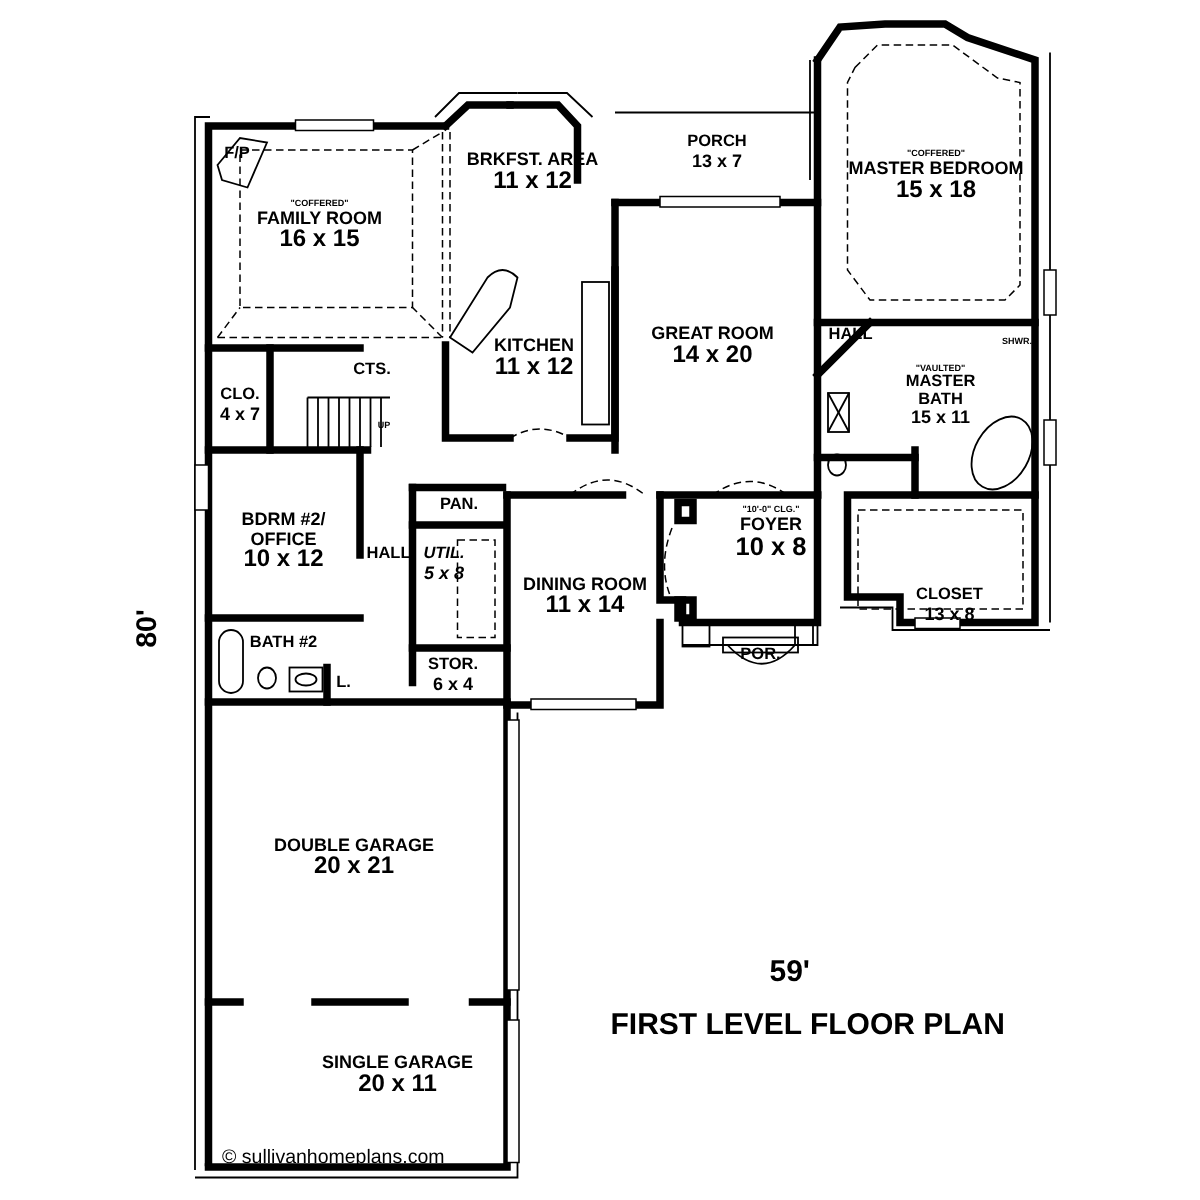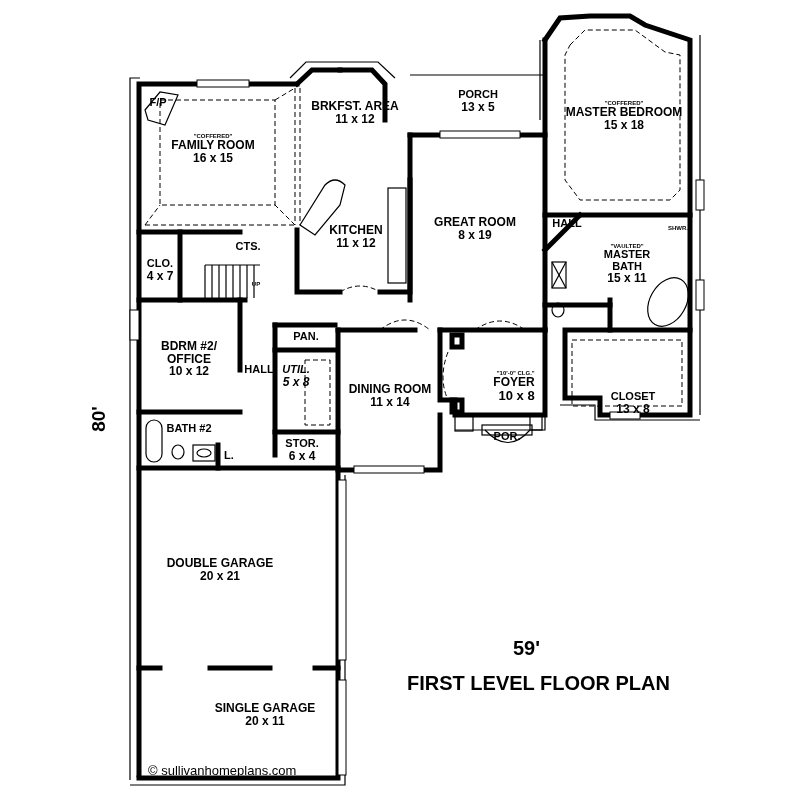--- a/index.html
+++ b/index.html
@@ -4,21 +4,21 @@
 <style>
   html,body{margin:0;padding:0;background:#fff;}
   body{width:800px;height:800px;position:relative;overflow:hidden;font-family:"Liberation Sans",sans-serif;}
   svg.plan{position:absolute;left:0;top:0;width:800px;height:800px;}
   .wall{stroke:#000;stroke-width:5;fill:none;stroke-linecap:square;}
   .thin{stroke:#000;stroke-width:1.2;fill:none;}
   .dash{stroke:#000;stroke-width:1;fill:none;stroke-dasharray:5 3;}
   .win{fill:#fff;stroke:#000;stroke-width:1;}
   .lbl{position:absolute;text-align:center;font-weight:bold;color:#000;line-height:1.05;white-space:nowrap;transform:translateX(-50%);}
   .lbl .n{font-size:12px;display:block;}
-  .lbl .d{font-size:12px;display:block;}
+  .lbl .d{font-size:16px;display:block;}
   .lbl .note{font-size:6px;display:block;font-weight:bold;}
   .sm .n{font-size:11px;}
   .sm .d{font-size:12px;}
   .title{position:absolute;font-weight:bold;font-size:20px;left:407px;top:672px;}
   .dim59{position:absolute;font-weight:bold;font-size:20px;left:513px;top:637px;}
   .dim80{position:absolute;font-weight:bold;font-size:19px;left:86px;top:408px;transform:rotate(-90deg);transform-origin:center;}
   .copy{position:absolute;font-size:13px;left:148px;top:763px;}
 </style>
 </head>
 <body>
@@ -158,34 +158,34 @@
 </div>
 <div class="lbl sm" style="left:158px;top:97px;">
   <span class="n">F/P</span>
 </div>
 <div class="lbl" style="left:355px;top:77px;margin-top:23px;">
   <span class="n">BRKFST. AREA</span>
   <span class="d">11 x 12</span>
 </div>
 <div class="lbl sm" style="left:478px;top:89px;">
   <span class="n">PORCH</span>
-  <span class="d">13 x 5</span>
+  <span class="d">13 x 7</span>
 </div>
 <div class="lbl" style="left:624px;top:100px;">
   <span class="note">"COFFERED"</span>
   <span class="n">MASTER BEDROOM</span>
   <span class="d">15 x 18</span>
 </div>
 <div class="lbl" style="left:356px;top:224px;">
   <span class="n">KITCHEN</span>
   <span class="d">11 x 12</span>
 </div>
 <div class="lbl" style="left:475px;top:216px;">
   <span class="n">GREAT ROOM</span>
-  <span class="d">8 x 19</span>
+  <span class="d">14 x 20</span>
 </div>
 <div class="lbl sm" style="left:567px;top:218px;">
   <span class="n">HALL</span>
 </div>
 <div class="lbl sm" style="left:627px;top:243px;">
   <span class="note">"VAULTED"</span>
   <span class="n">MASTER</span>
   <span class="n">BATH</span>
   <span class="d">15 x 11</span>
 </div>
@@ -214,43 +214,43 @@
   <span class="n">HALL</span>
 </div>
 <div class="lbl sm" style="left:296px;top:364px;font-style:italic;">
   <span class="n">UTIL.</span>
   <span class="d">5 x 8</span>
 </div>
 <div class="lbl" style="left:390px;top:383px;">
   <span class="n">DINING ROOM</span>
   <span class="d">11 x 14</span>
 </div>
-<div class="lbl" style="left:514px;top:370px;text-align:right;">
+<div class="lbl" style="left:514px;top:337px;">
   <span class="note">"10'-0" CLG."</span>
   <span class="n">FOYER</span>
-  <span class="d" style="font-size:13px">10 x 8</span>
+  <span class="d" style="font-size:17px">10 x 8</span>
 </div>
 <div class="lbl sm" style="left:633px;top:364px;margin-top:27px;">
   <span class="n">CLOSET</span>
   <span class="d">13 x 8</span>
 </div>
 <div class="lbl sm" style="left:189px;top:423px;">
   <span class="n">BATH #2</span>
 </div>
 <div class="lbl sm" style="left:229px;top:450px;">
   <span class="n">L.</span>
 </div>
 <div class="lbl sm" style="left:302px;top:438px;">
   <span class="n">STOR.</span>
   <span class="d">6 x 4</span>
 </div>
 <div class="lbl sm" style="left:507px;top:431px;">
   <span class="n">POR.</span>
 </div>
-<div class="lbl" style="left:220px;top:557px;text-align:center;">
+<div class="lbl" style="left:236px;top:557px;text-align:center;">
   <span class="n">DOUBLE GARAGE</span>
   <span class="d">20 x 21</span>
 </div>
 <div class="lbl" style="left:236px;top:702px;margin-left:29px;">
   <span class="n">SINGLE GARAGE</span>
   <span class="d">20 x 11</span>
 </div>
 
 <div class="dim59">59'</div>
 <div class="title">FIRST LEVEL FLOOR PLAN</div>

